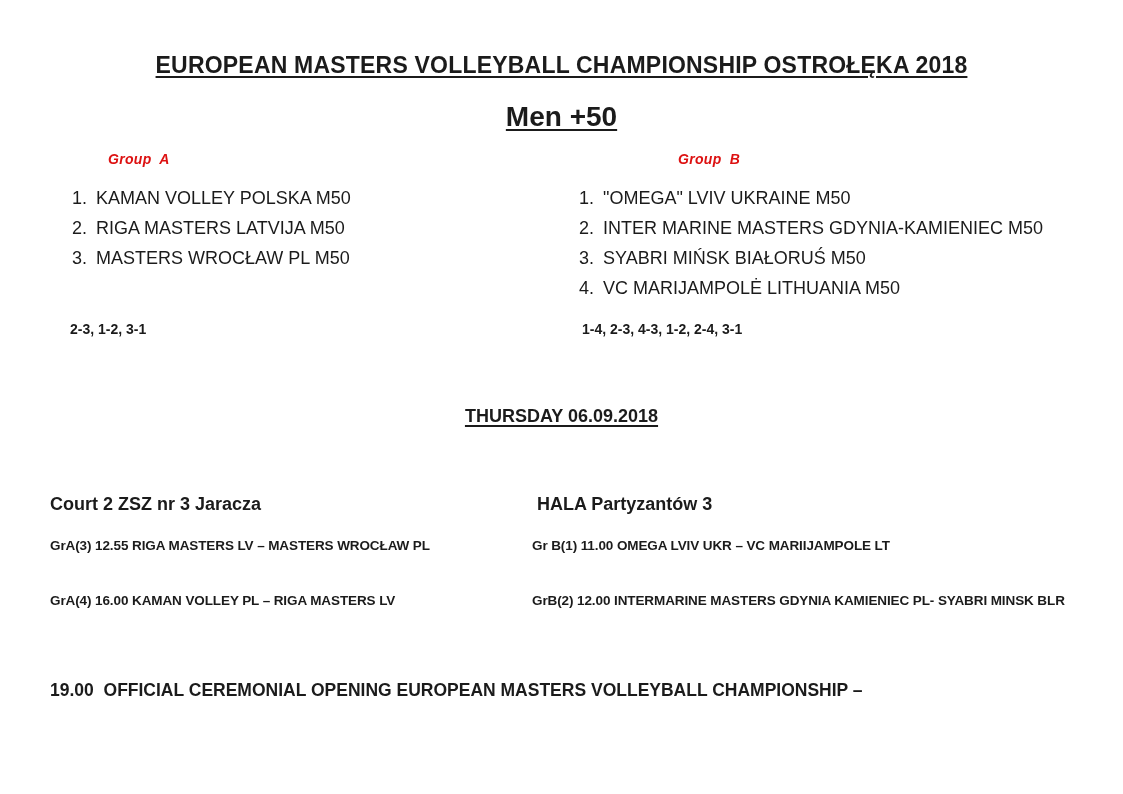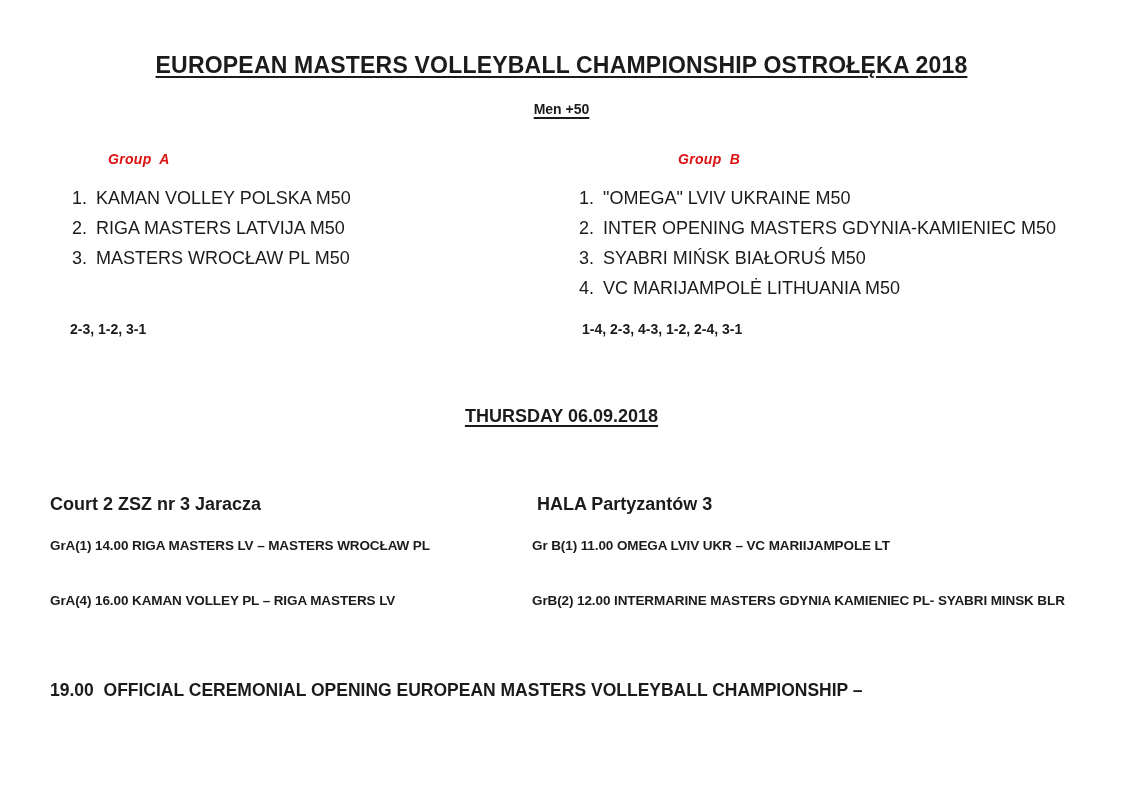--- a/index.html
+++ b/index.html
@@ -12,21 +12,21 @@
     color: #1b1b1b;
     overflow: hidden;
   }
   .underlined { text-decoration: underline; text-underline-offset: 3px; text-decoration-thickness: 2px; }
   .doc-title {
     position: absolute; top: 52px; left: 0; width: 100%;
     text-align: center; font-size: 23px; font-weight: bold; letter-spacing: 0.2px;
   }
   .doc-subtitle {
     position: absolute; top: 101px; left: 0; width: 100%;
-    text-align: center; font-size: 14px; font-weight: bold;
+    text-align: center; font-size: 28px; font-weight: bold;
   }
   .group-label {
     position: absolute; top: 151px;
     font-size: 14px; font-weight: bold; font-style: italic;
     color: #dd1111; white-space: pre; letter-spacing: 0.3px; margin-left: 48px;
   }
   .group-label.a { left: 60px; }
   .group-label.b { left: 630px; }
   .team-list { position: absolute; top: 188px; font-size: 18px; }
   .team-list.a { left: 72px; }
@@ -94,21 +94,21 @@
     </div>
   </div>
 
   <div class="team-list b">
     <div class="team-row">
       <span class="team-num">1.</span>
       <span>"OMEGA" LVIV UKRAINE M50</span>
     </div>
     <div class="team-row">
       <span class="team-num">2.</span>
-      <span>INTER OPENING MASTERS GDYNIA-KAMIENIEC M50</span>
+      <span>INTER MARINE MASTERS GDYNIA-KAMIENIEC M50</span>
     </div>
     <div class="team-row">
       <span class="team-num">3.</span>
       <span>SYABRI MIŃSK BIAŁORUŚ M50</span>
     </div>
     <div class="team-row">
       <span class="team-num">4.</span>
       <span>VC MARIJAMPOLĖ LITHUANIA M50</span>
     </div>
   </div>
@@ -116,20 +116,20 @@
   <div class="match-order a">2-3, 1-2, 3-1</div>
   <div class="match-order b">1-4, 2-3, 4-3, 1-2, 2-4, 3-1</div>
 
   <div class="day-header">
     <span class="underlined">THURSDAY 06.09.2018</span>
   </div>
 
   <div class="venue-name v0">Court 2 ZSZ nr 3 Jaracza</div>
   <div class="venue-name v1">HALA Partyzantów 3</div>
 
-  <div class="match-line v0 r0">GrA(1) 14.00 RIGA MASTERS LV – MASTERS WROCŁAW PL</div>
+  <div class="match-line v0 r0">GrA(3) 12.55 RIGA MASTERS LV – MASTERS WROCŁAW PL</div>
   <div class="match-line v0 r1">GrA(4) 16.00 KAMAN VOLLEY PL – RIGA MASTERS LV</div>
   <div class="match-line v1 r0">Gr B(1) 11.00 OMEGA LVIV UKR – VC MARIIJAMPOLE LT</div>
   <div class="match-line v1 r1">GrB(2) 12.00 INTERMARINE MASTERS GDYNIA KAMIENIEC PL- SYABRI MINSK BLR</div>
 
   <div class="ceremony-line1">19.00  OFFICIAL CEREMONIAL OPENING EUROPEAN MASTERS VOLLEYBALL CHAMPIONSHIP –</div>
 
 </div>
 
 </body></html>

